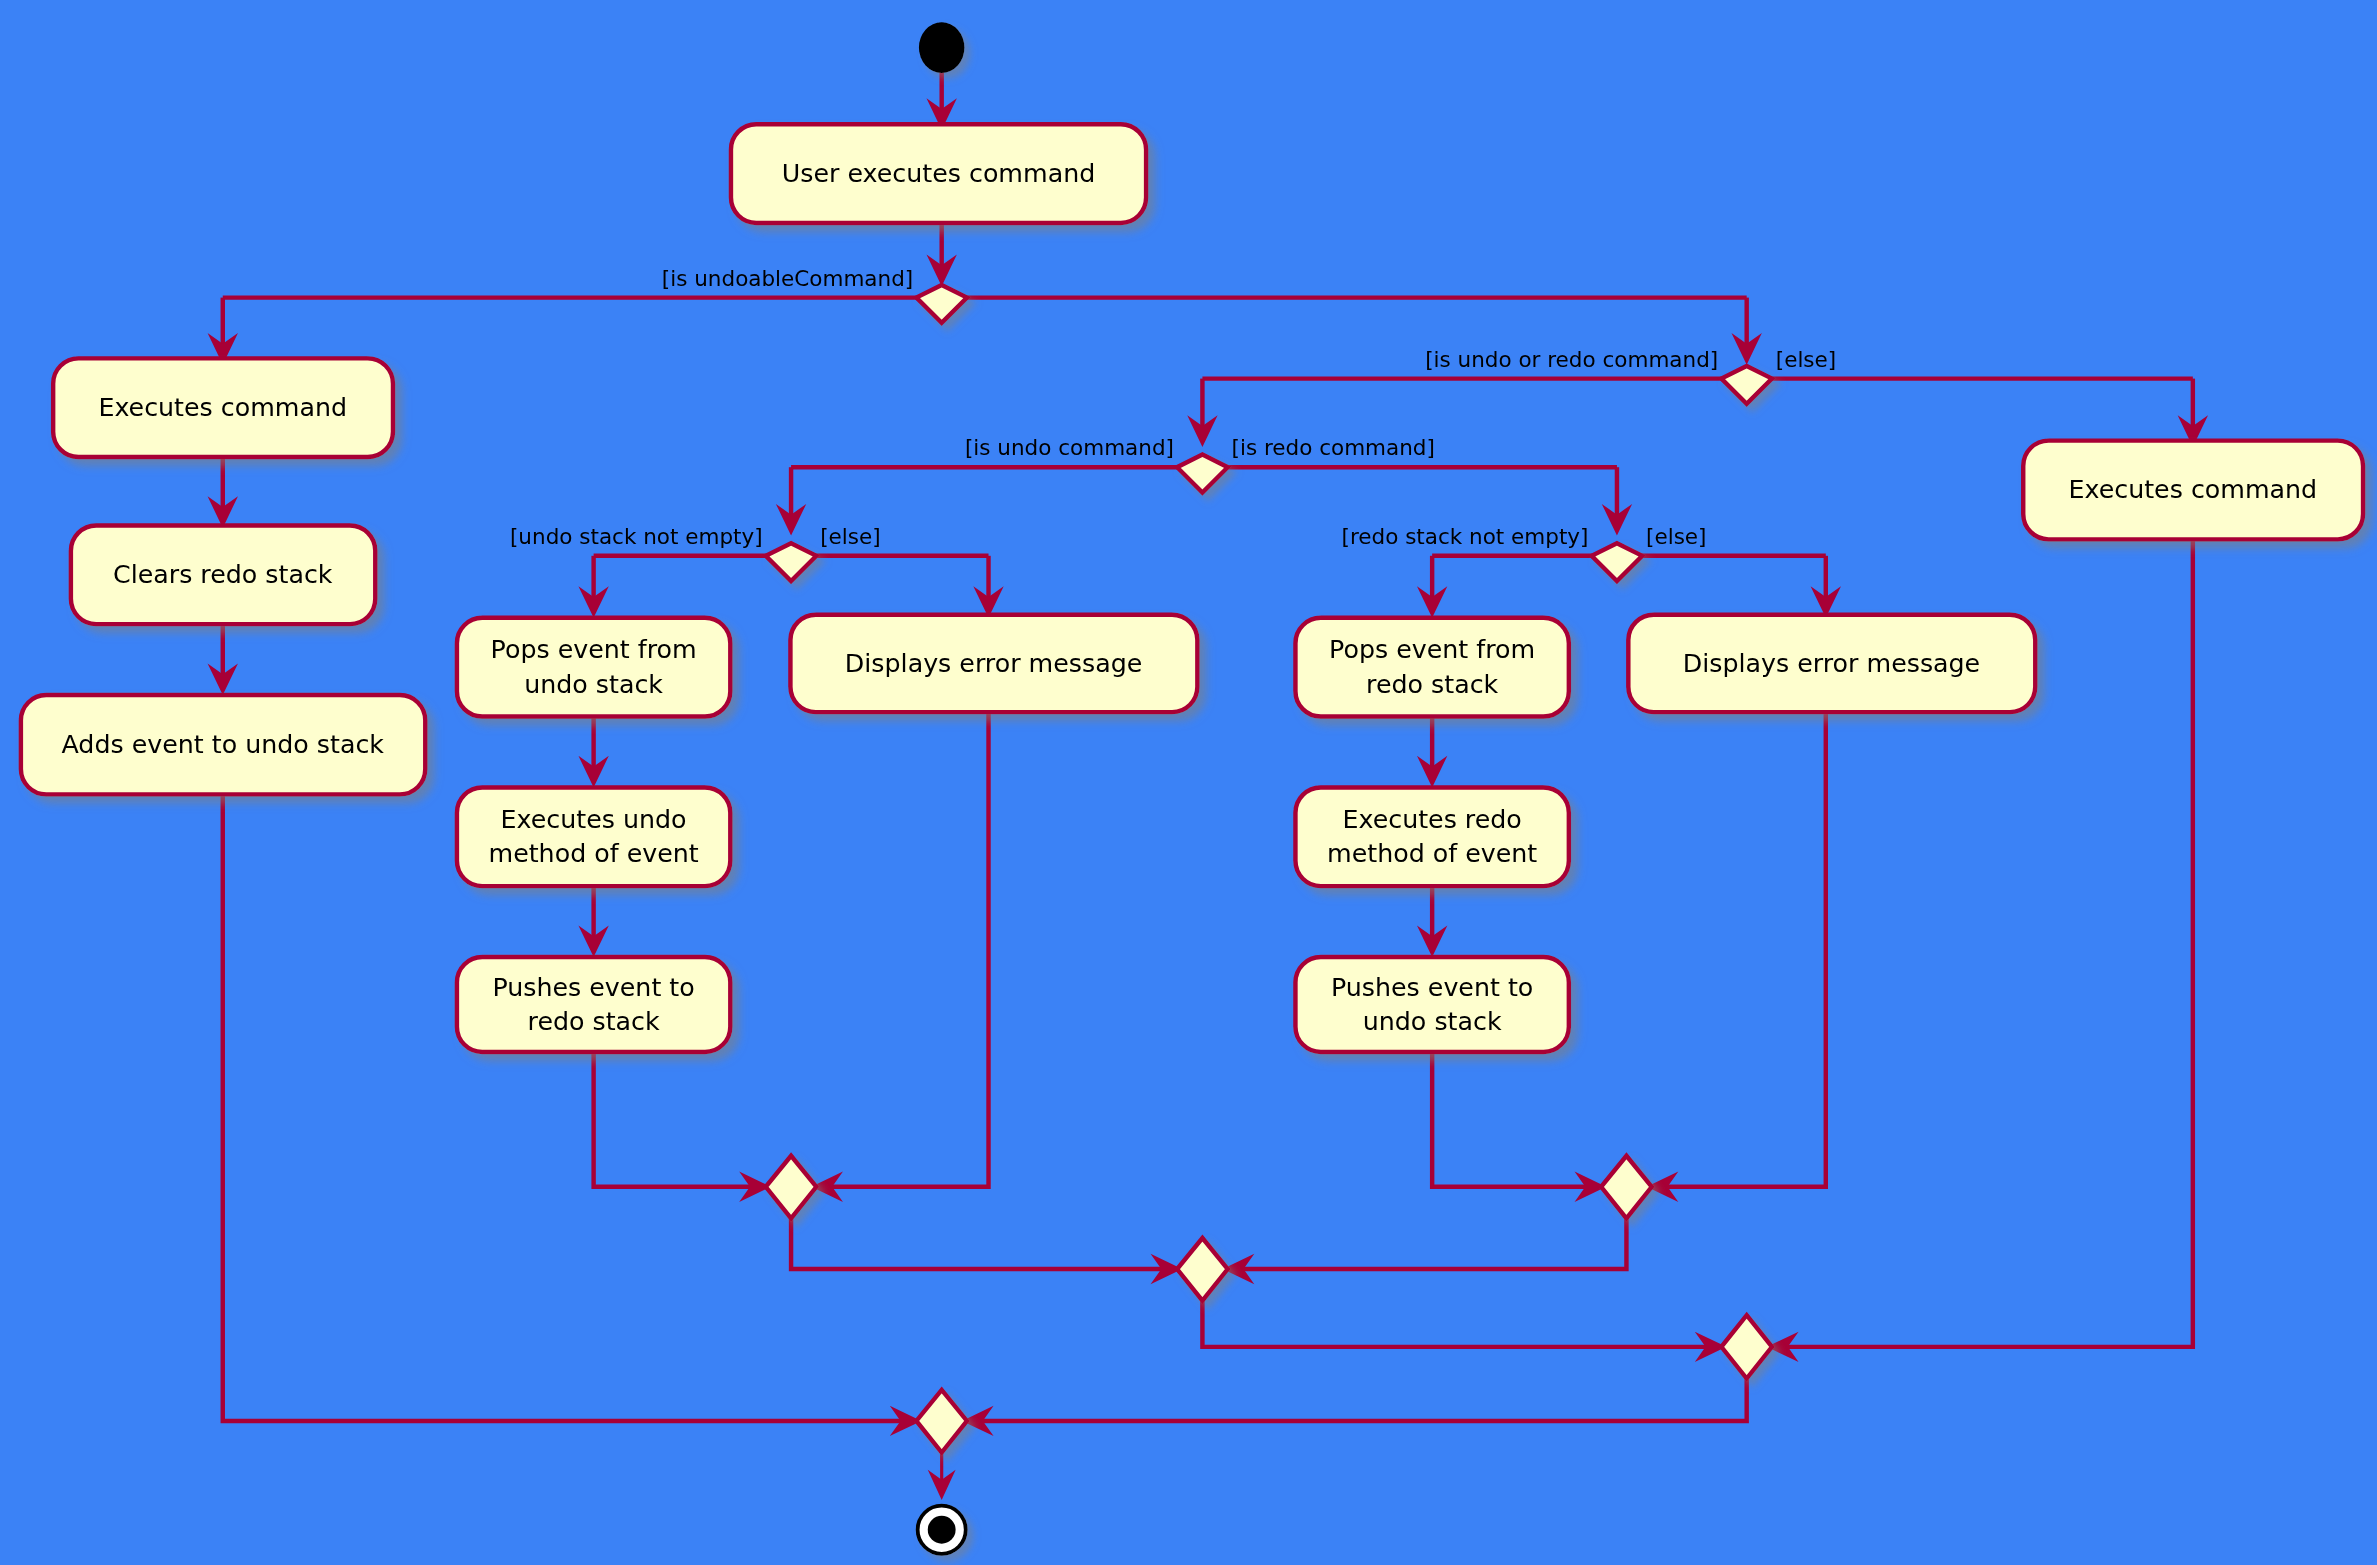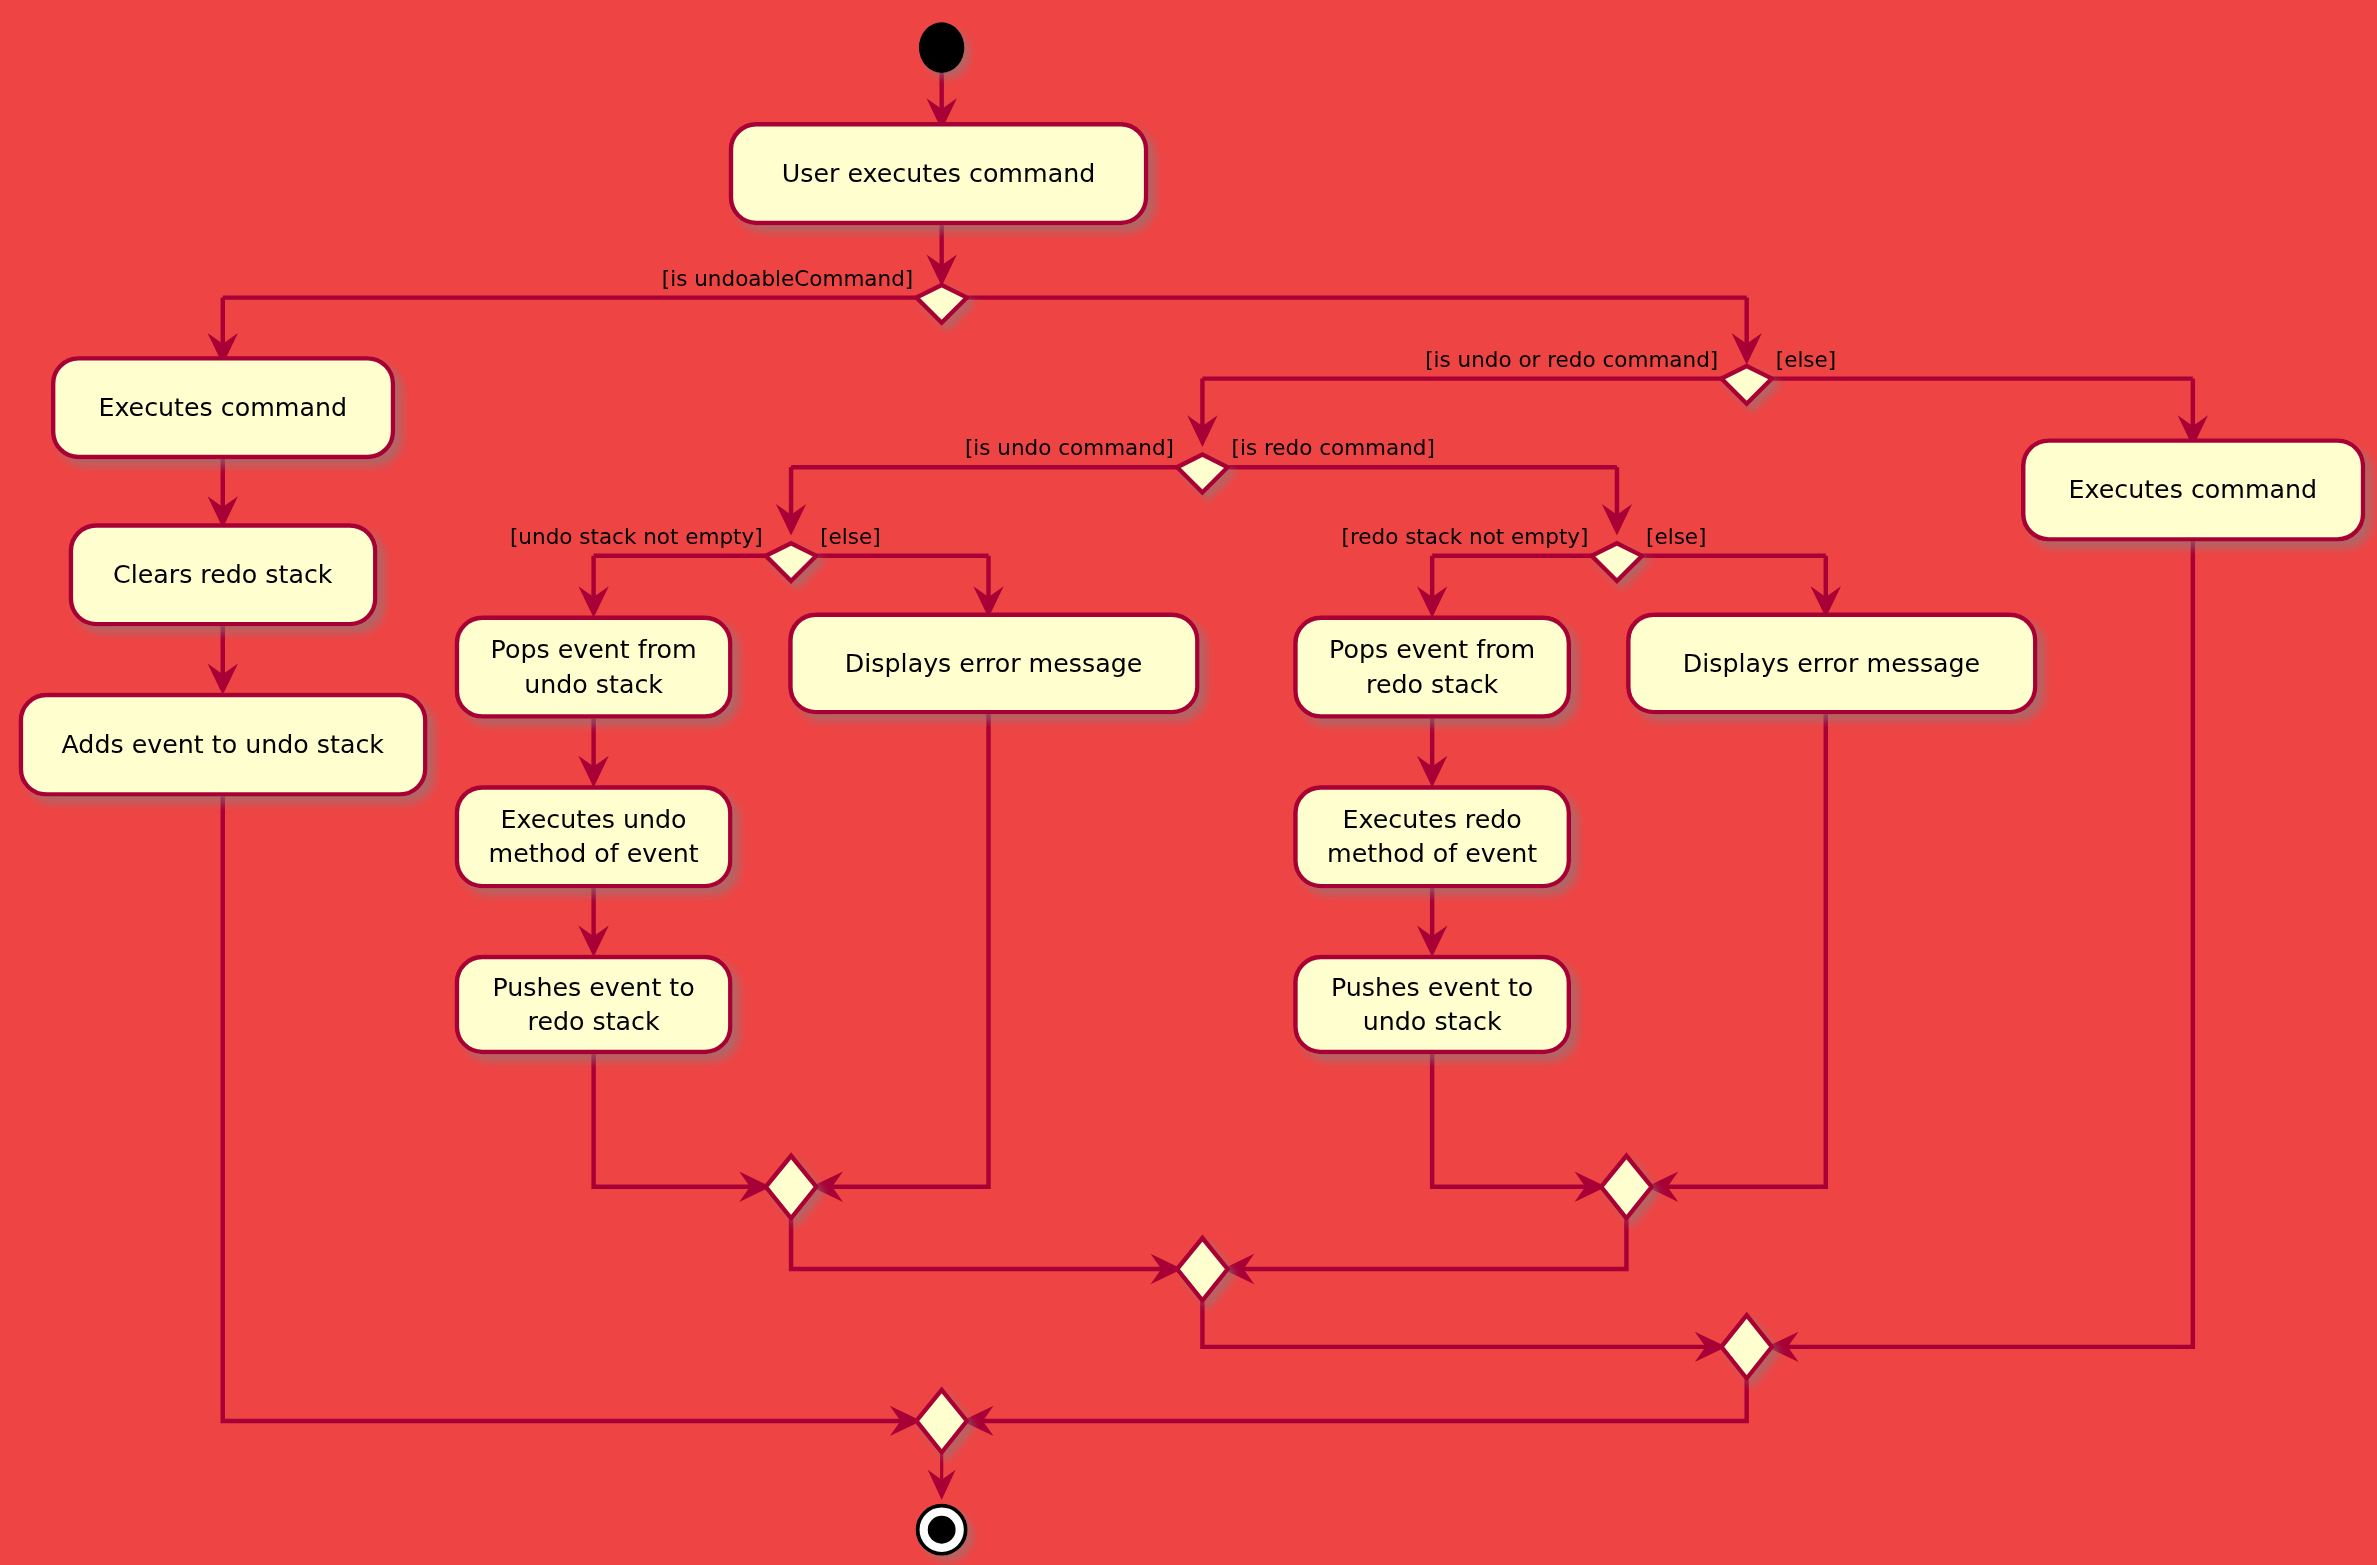--- a/index.html
+++ b/index.html
@@ -5,21 +5,21 @@
 <style>
   html, body {
     margin: 0;
     padding: 0;
     background: #ffffff;
   }
   #diagram-root {
     width: 2377px;
     height: 1566px;
     position: relative;
-    background: #ef4444;
+    background: #3b82f6;
     font-family: "DejaVu Sans", sans-serif;
   }
   svg#activity-svg {
     display: block;
     width: 2377px;
     height: 1566px;
   }
   .act-rect {
     fill: #FEFECE;
     stroke: #A80036;

